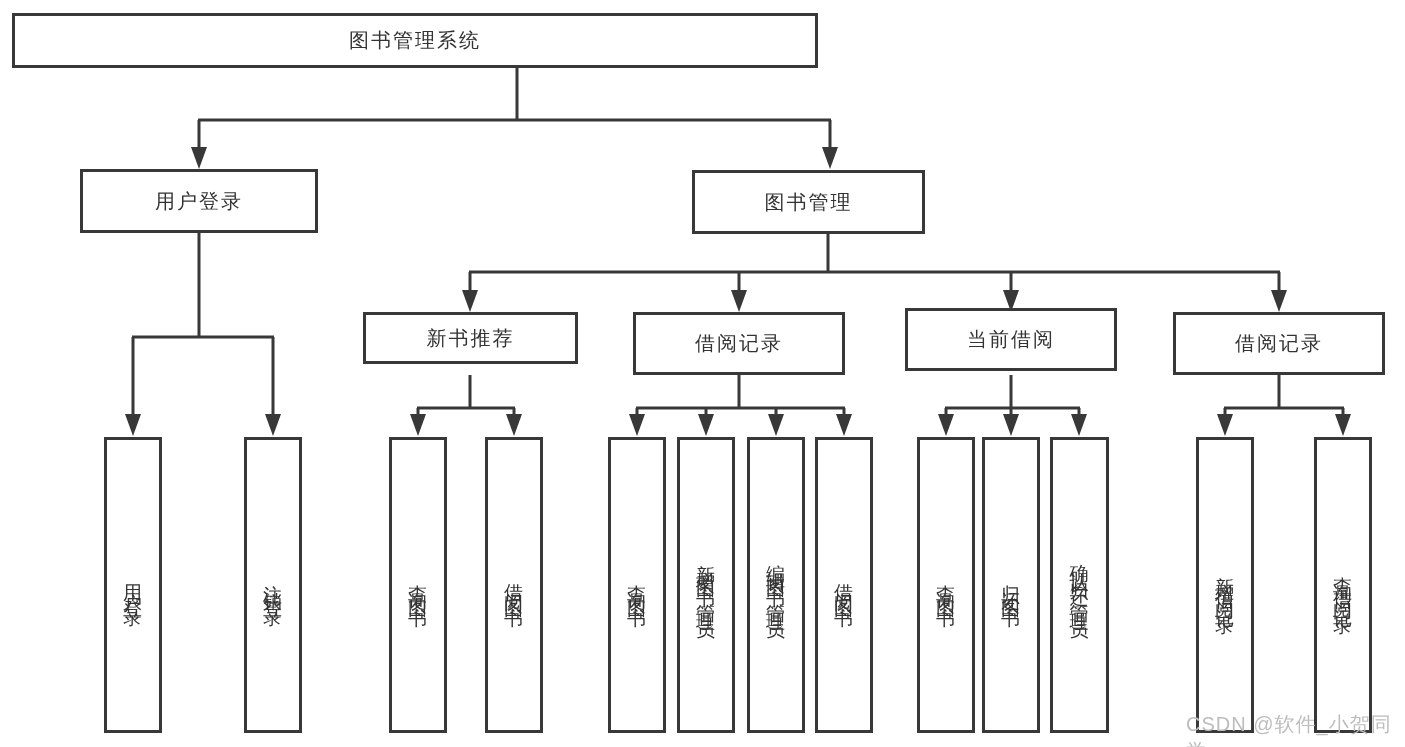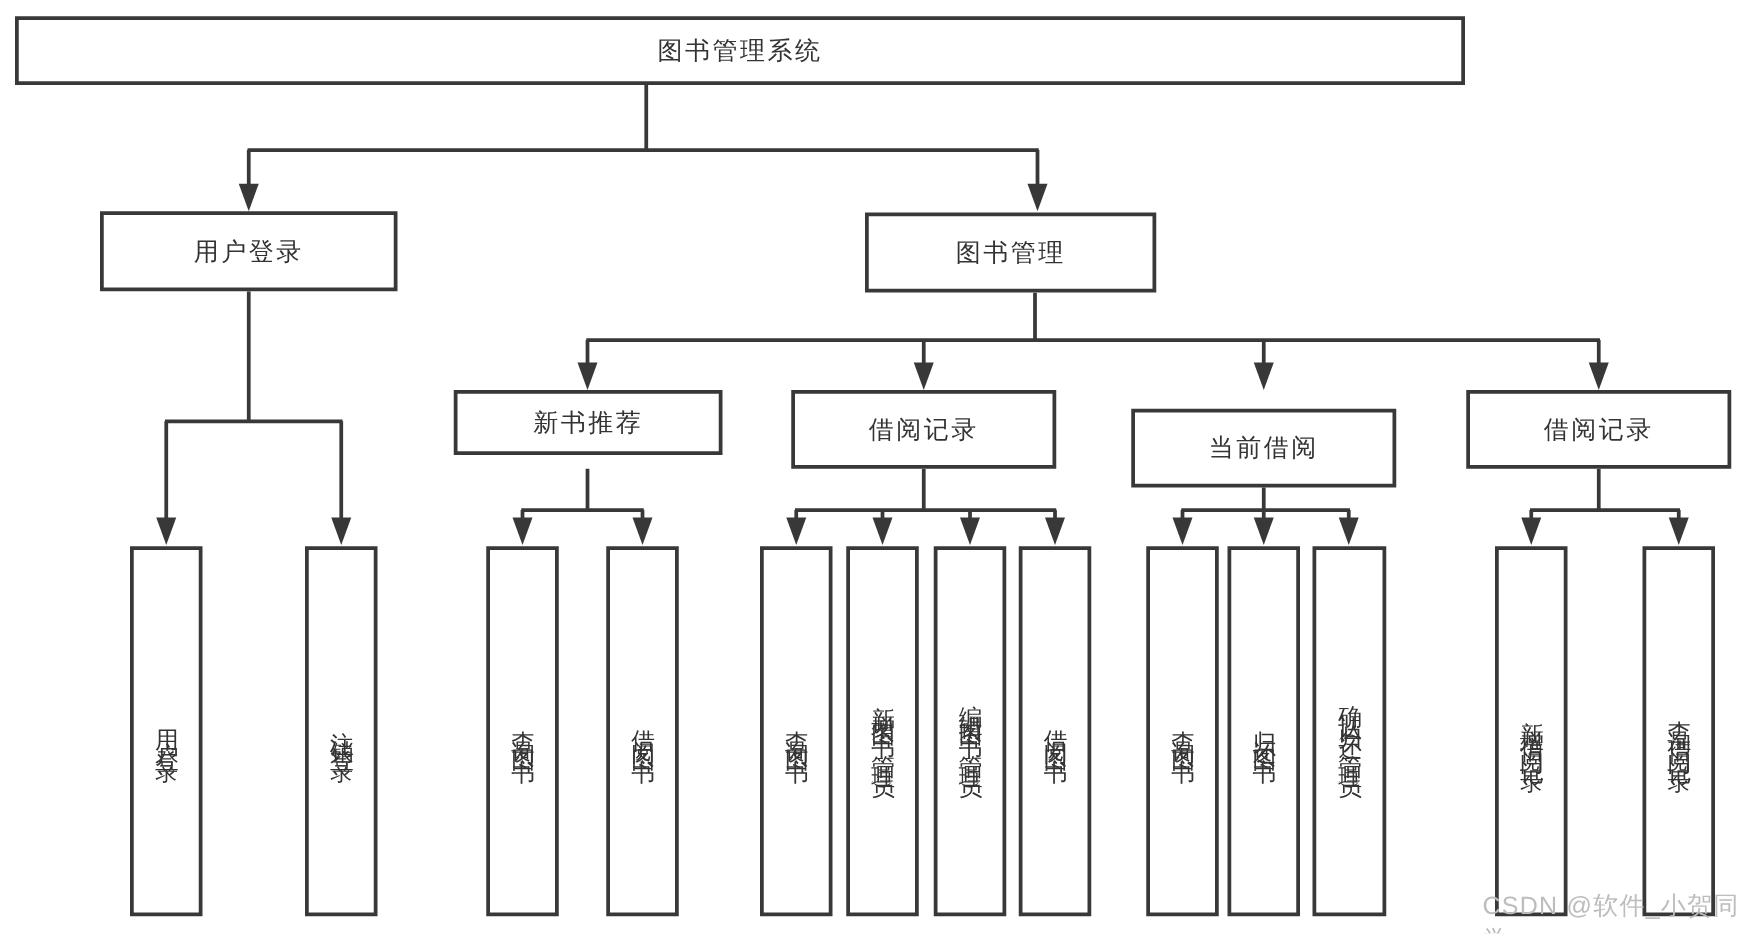--- a/index.html
+++ b/index.html
@@ -72,28 +72,28 @@
       <path class="ar" d="M1003 414 h16 l-8 22 z"></path>
       <path class="ar" d="M1071 414 h16 l-8 22 z"></path>
     </g>
     <g>
       <path class="ln" d="M1279 375 V409 M1224 408 H1344 M1225 408 V416 M1343 408 V416"></path>
       <path class="ar" d="M1217 414 h16 l-8 22 z"></path>
       <path class="ar" d="M1335 414 h16 l-8 22 z"></path>
     </g>
   </svg>
 
-  <div class="box h" style="left:12px;top:13px;width:1160px;height:55px">图书管理系统</div>
+  <div class="box h" style="left:12px;top:13px;width:806px;height:55px">图书管理系统</div>
 
   <div class="box h" style="left:80px;top:169px;width:238px;height:64px">用户登录</div>
   <div class="box h" style="left:692px;top:170px;width:233px;height:64px">图书管理</div>
 
   <div class="box h" style="left:363px;top:312px;width:215px;height:52px">新书推荐</div>
   <div class="box h" style="left:633px;top:312px;width:212px;height:63px">借阅记录</div>
-  <div class="box h" style="left:905px;top:327px;width:212px;height:63px">当前借阅</div>
+  <div class="box h" style="left:905px;top:308px;width:212px;height:63px">当前借阅</div>
   <div class="box h" style="left:1173px;top:312px;width:212px;height:63px">借阅记录</div>
 
   <div class="box v" style="left:104px;top:437px;width:58px;height:296px">用户登录</div>
   <div class="box v" style="left:244px;top:437px;width:58px;height:296px">注销登录</div>
 
   <div class="box v" style="left:389px;top:437px;width:58px;height:296px">查询图书</div>
   <div class="box v" style="left:485px;top:437px;width:58px;height:296px">借阅图书</div>
 
   <div class="box v" style="left:608px;top:437px;width:58px;height:296px">查询图书</div>
   <div class="box v" style="left:677px;top:437px;width:58px;height:296px">新增图书（管理员）</div>

